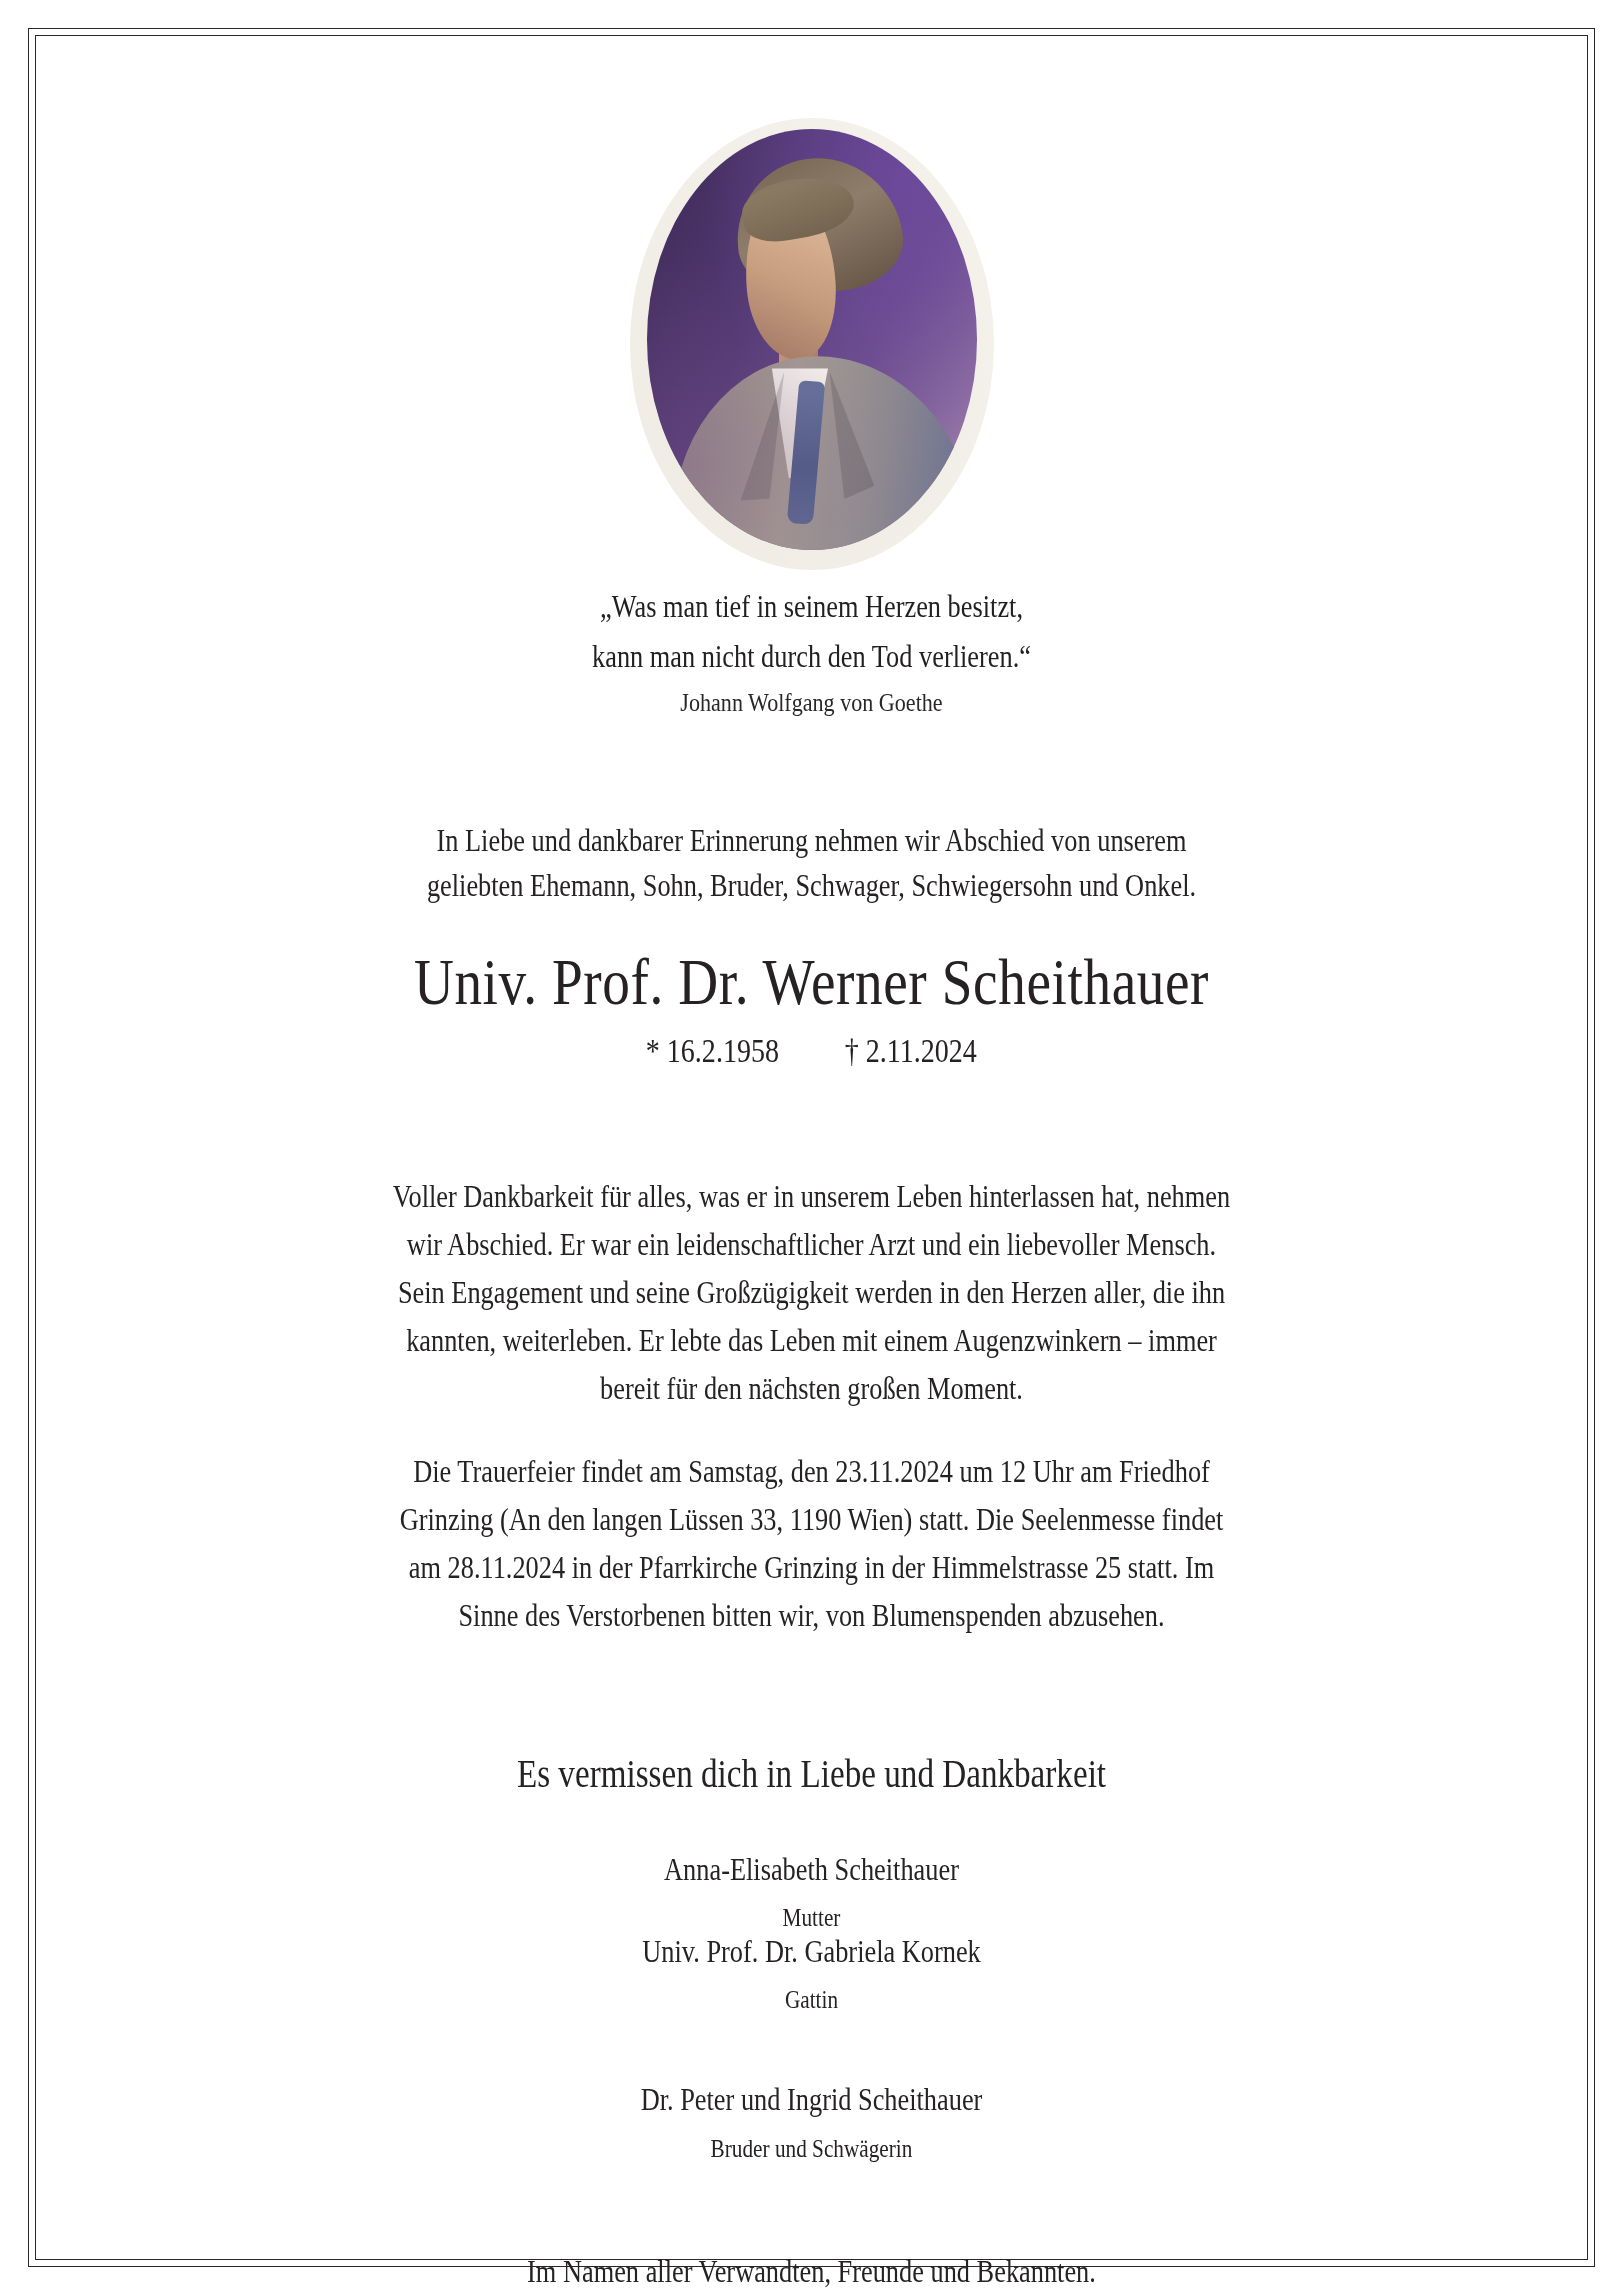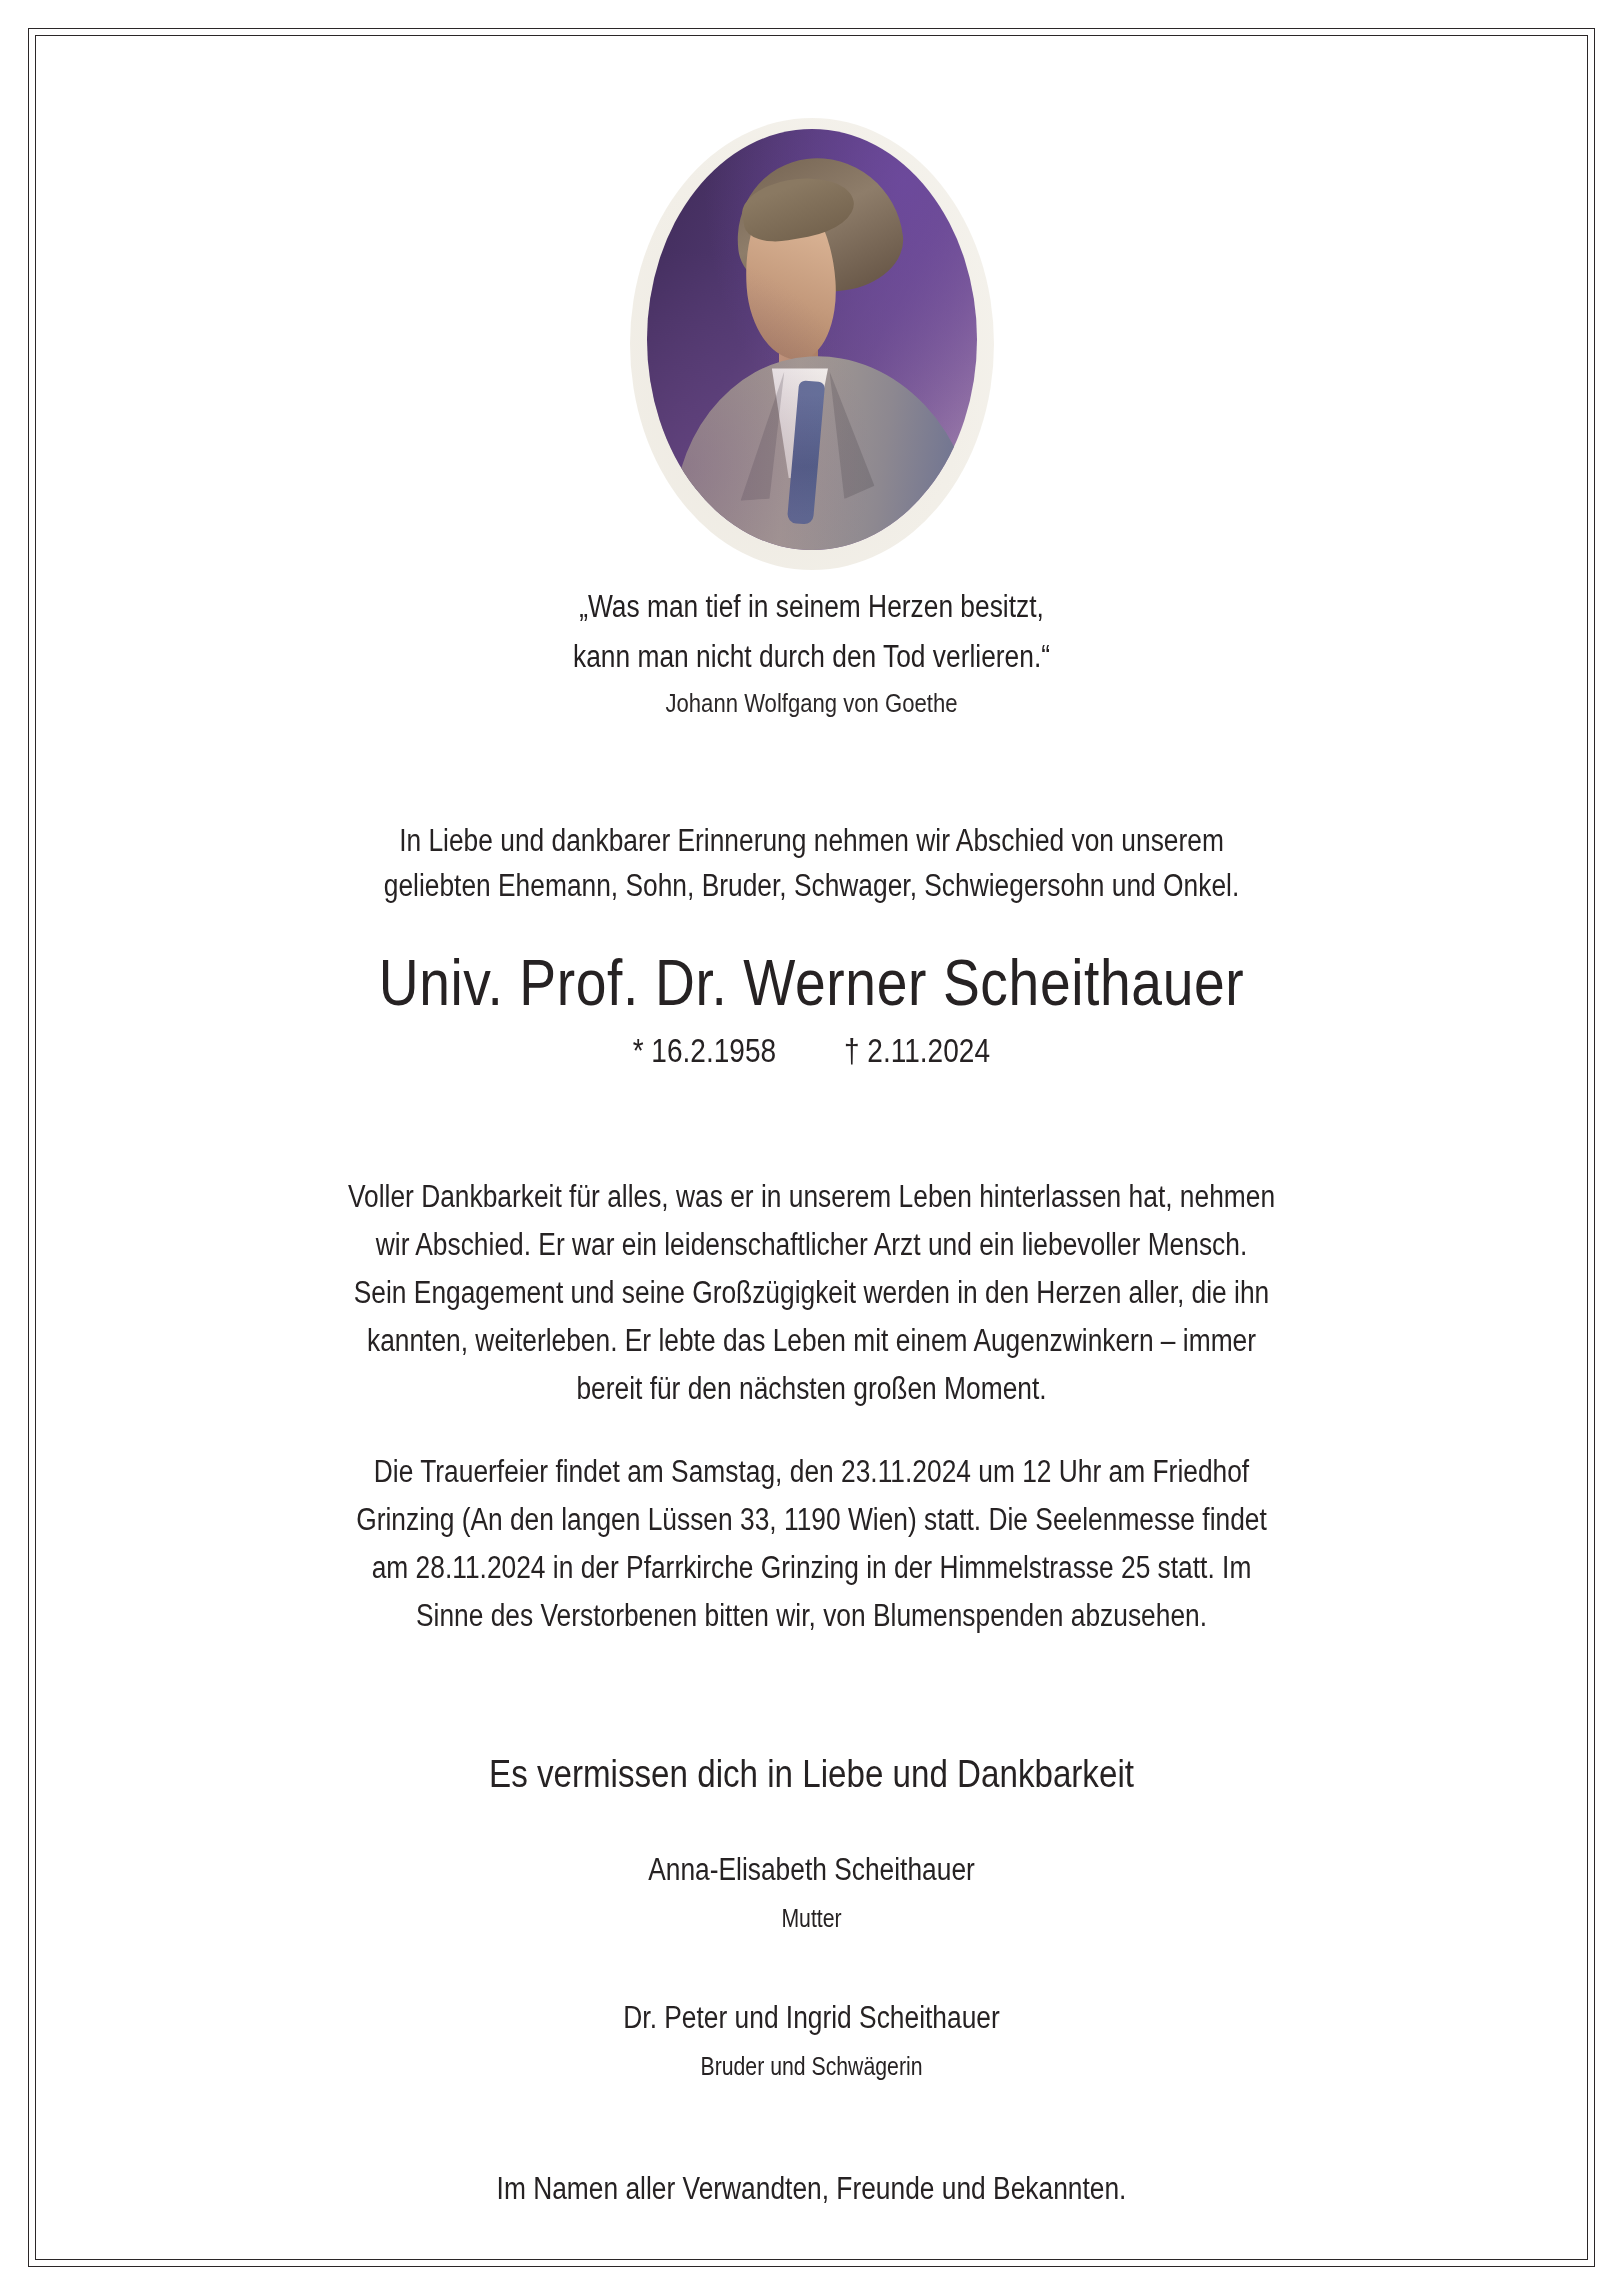--- a/index.html
+++ b/index.html
@@ -2,21 +2,21 @@
 <html lang="de" style="font-size:10.5px"><head>
 <meta charset="utf-8">
 <style>
   html, body { margin: 0; padding: 0; background: #ffffff; }
   .page {
     position: relative;
     width: 1623px;
     height: 2295px;
     background: #ffffff;
     color: #262223;
-    font-family: Liberation Sans, sans-serif;
+    font-family: Liberation Serif, serif;
     overflow: hidden;
   }
   .frame-outer {
     position: absolute; inset: 28px;
     border: 1.3px solid #2b2728; pointer-events: none;
   }
   .frame-inner {
     position: absolute; inset: 35px;
     border: 1.3px solid #2b2728; pointer-events: none;
   }
@@ -207,20 +207,24 @@
 am 28.11.2024 in der Pfarrkirche Grinzing in der Himmelstrasse 25 statt. Im
 Sinne des Verstorbenen bitten wir, von Blumenspenden abzusehen.</div>
 
     <div class="farewell cond">Es vermissen dich in Liebe und Dankbarkeit</div>
 
     <div class="mourner-grid">
       <div>
         <div class="mourner-name cond">Anna-Elisabeth Scheithauer</div>
         <div class="mourner-relation cond">Mutter</div>
       </div>
+      <div>
+        <div class="mourner-name cond">Univ. Prof. Dr. Gabriela Kornek</div>
+        <div class="mourner-relation cond">Gattin</div>
+      </div>
     </div>
 
     <div class="mourner-center">
       <div class="mourner-name cond">Dr. Peter und Ingrid Scheithauer</div>
       <div class="mourner-relation cond">Bruder und Schwägerin</div>
     </div>
 
     <div class="closing cond">Im Namen aller Verwandten, Freunde und Bekannten.</div>
 
   </div>

